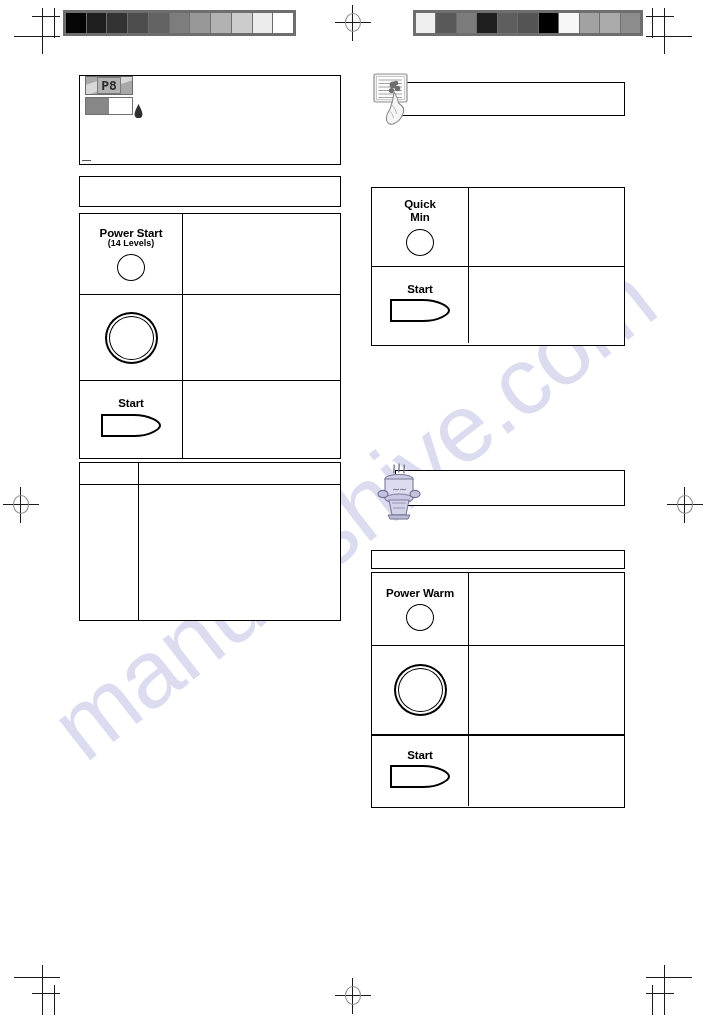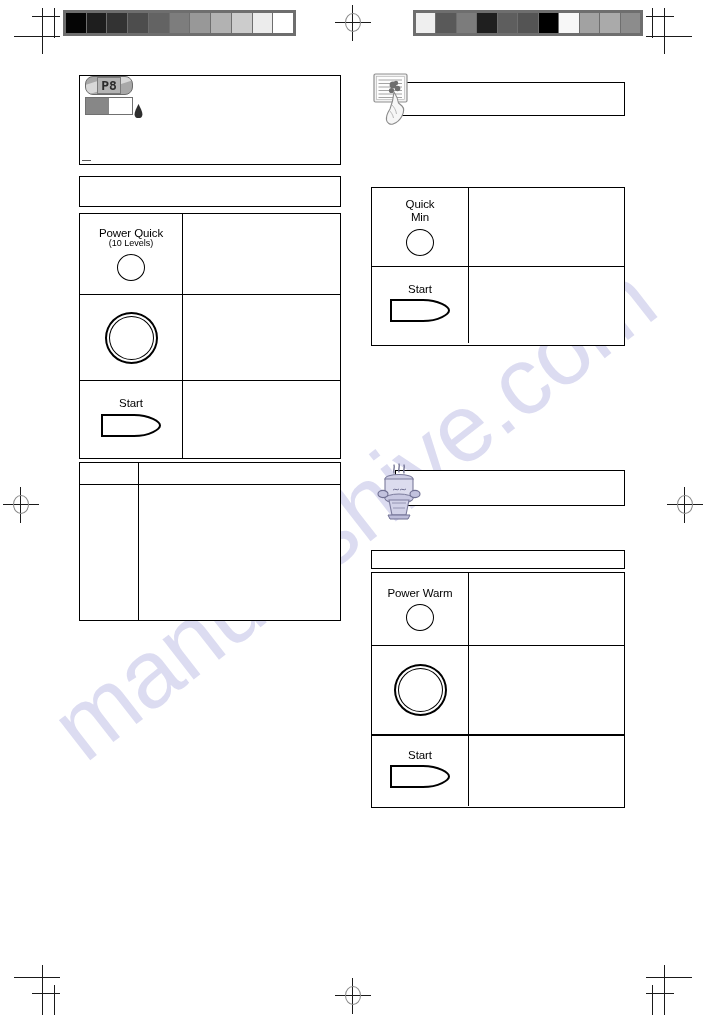--- a/index.html
+++ b/index.html
@@ -36,21 +36,21 @@
     border: 2px solid #6e6e6e; background: #6e6e6e;
     padding: 1px; gap: 1px;
   }
   .graybar i { display: block; flex: 1 1 auto; }
 
   
   .box { position: absolute; border: 1.6px solid #000; background: #fff; }
   .box-thin { position: absolute; border: 1.4px solid #000; background: #fff; }
 
   
-  .tbl { position: absolute; border: 1.6px solid #000; background: #fff; }
+  .tbl { position: absolute; border: 1.6px solid #000; background: #fff; font-weight: bold; }
   .tbl .row { display: flex; border-bottom: 1.6px solid #000; }
   .tbl .row:last-child { border-bottom: none; }
   .tbl .cl {
     border-right: 1.6px solid #000;
     display: flex; flex-direction: column;
     align-items: center; justify-content: center;
     position: relative;
   }
   .tbl .cr { flex: 1 1 auto; position: relative; }
 
@@ -72,21 +72,21 @@
     content: ""; position: absolute; left: 2px; top: 2px;
     width: calc(100% - 6px); height: calc(100% - 6px);
     border: 1.6px solid #000; border-radius: 50%;
   }
   .start-key { margin-top: 3px; }
 
   
   .lcd-wrap { position: absolute; }
   .lcd-top {
     position: relative; width: 48px; height: 19px;
-    background: #a8a8a8; border: 1px solid #6b6b6b; border-radius: 8px;
+    background: #a8a8a8; border: 1px solid #6b6b6b; border-radius: 0;
     display: flex; align-items: flex-start; justify-content: center;
     overflow: hidden;
   }
   .lcd-top .glare {
     position: absolute; width: 90px; height: 10px;
     background: rgba(255,255,255,0.55);
     transform: rotate(-18deg); left: -14px; top: -2px;
   }
   .lcd-digits {
     position: relative; z-index: 2;
@@ -223,22 +223,22 @@
   </div>
 
   <div class="box" style="left:79px;top:176px;width:262px;height:31px;">
     <span style="display:block;padding:6px 8px;font-size:11px;"></span>
   </div>
 
   <div class="tbl" style="left:79px;top:213px;width:262px;height:246px;">
 
     <div class="row" style="height:81px;">
       <div class="cl" style="width:103px;">
-        <div class="ctrl-label">Power Quick</div>
-        <div class="ctrl-sub">(10 Levels)</div>
+        <div class="ctrl-label">Power Start</div>
+        <div class="ctrl-sub">(14 Levels)</div>
         <div class="btn-circle"></div>
       </div>
       <div class="cr">
         <span style="display:block;padding:8px;font-size:11px;"></span>
       </div>
     </div>
 
     <div class="row" style="height:86px;">
       <div class="cl" style="width:103px;">
         <div class="dial"></div>

